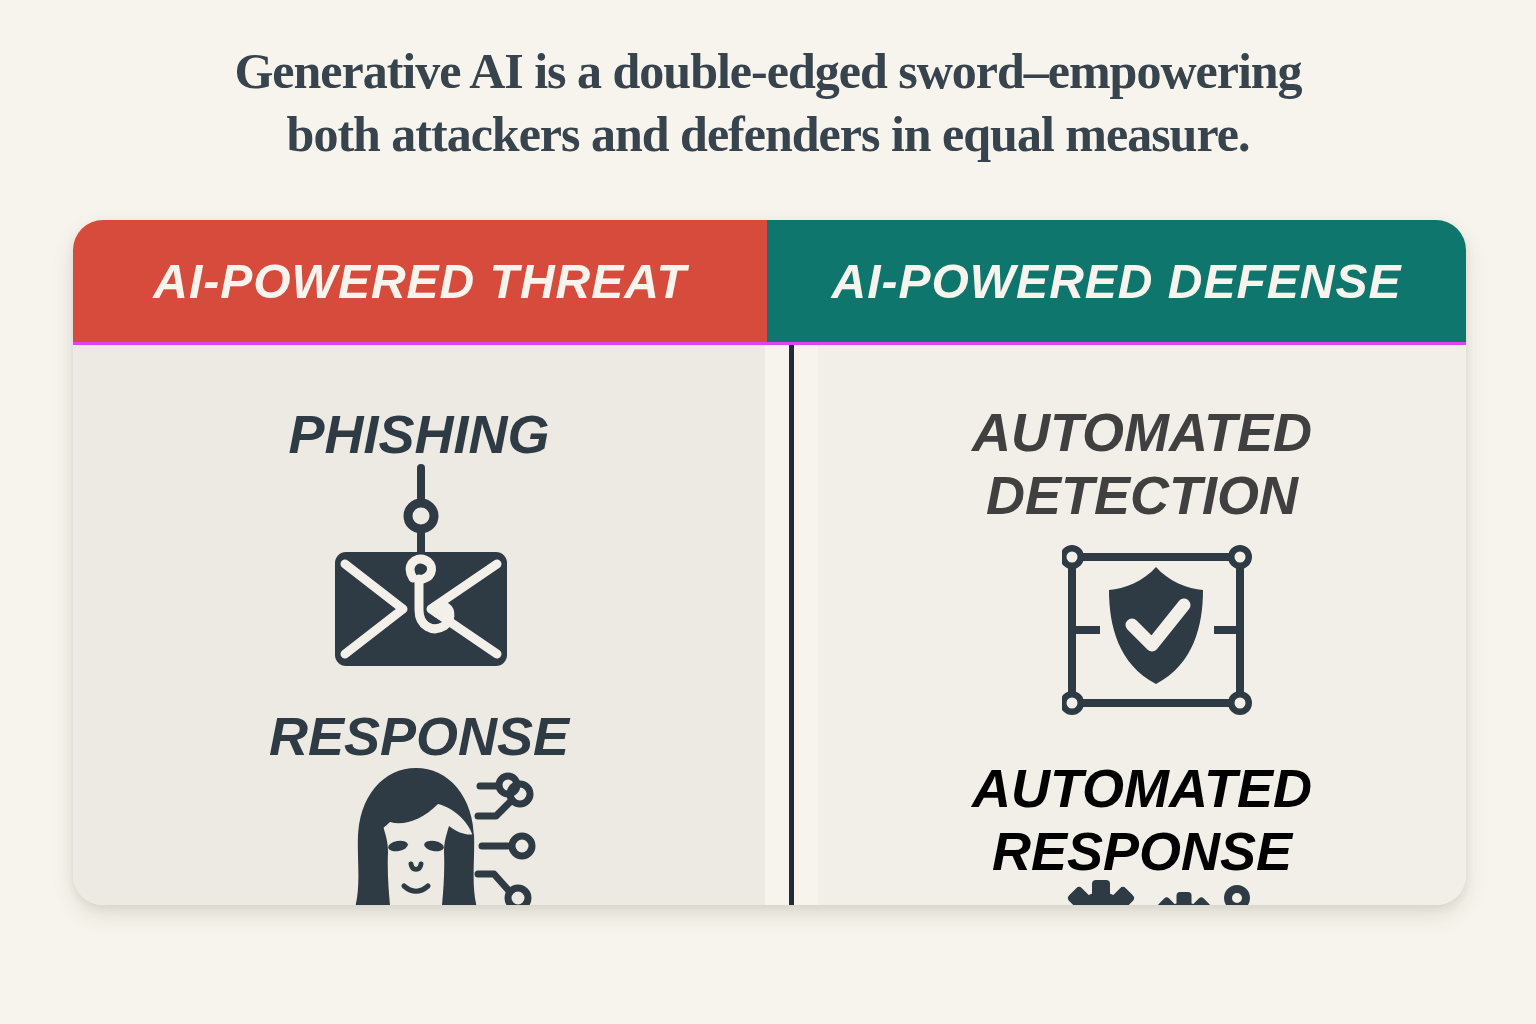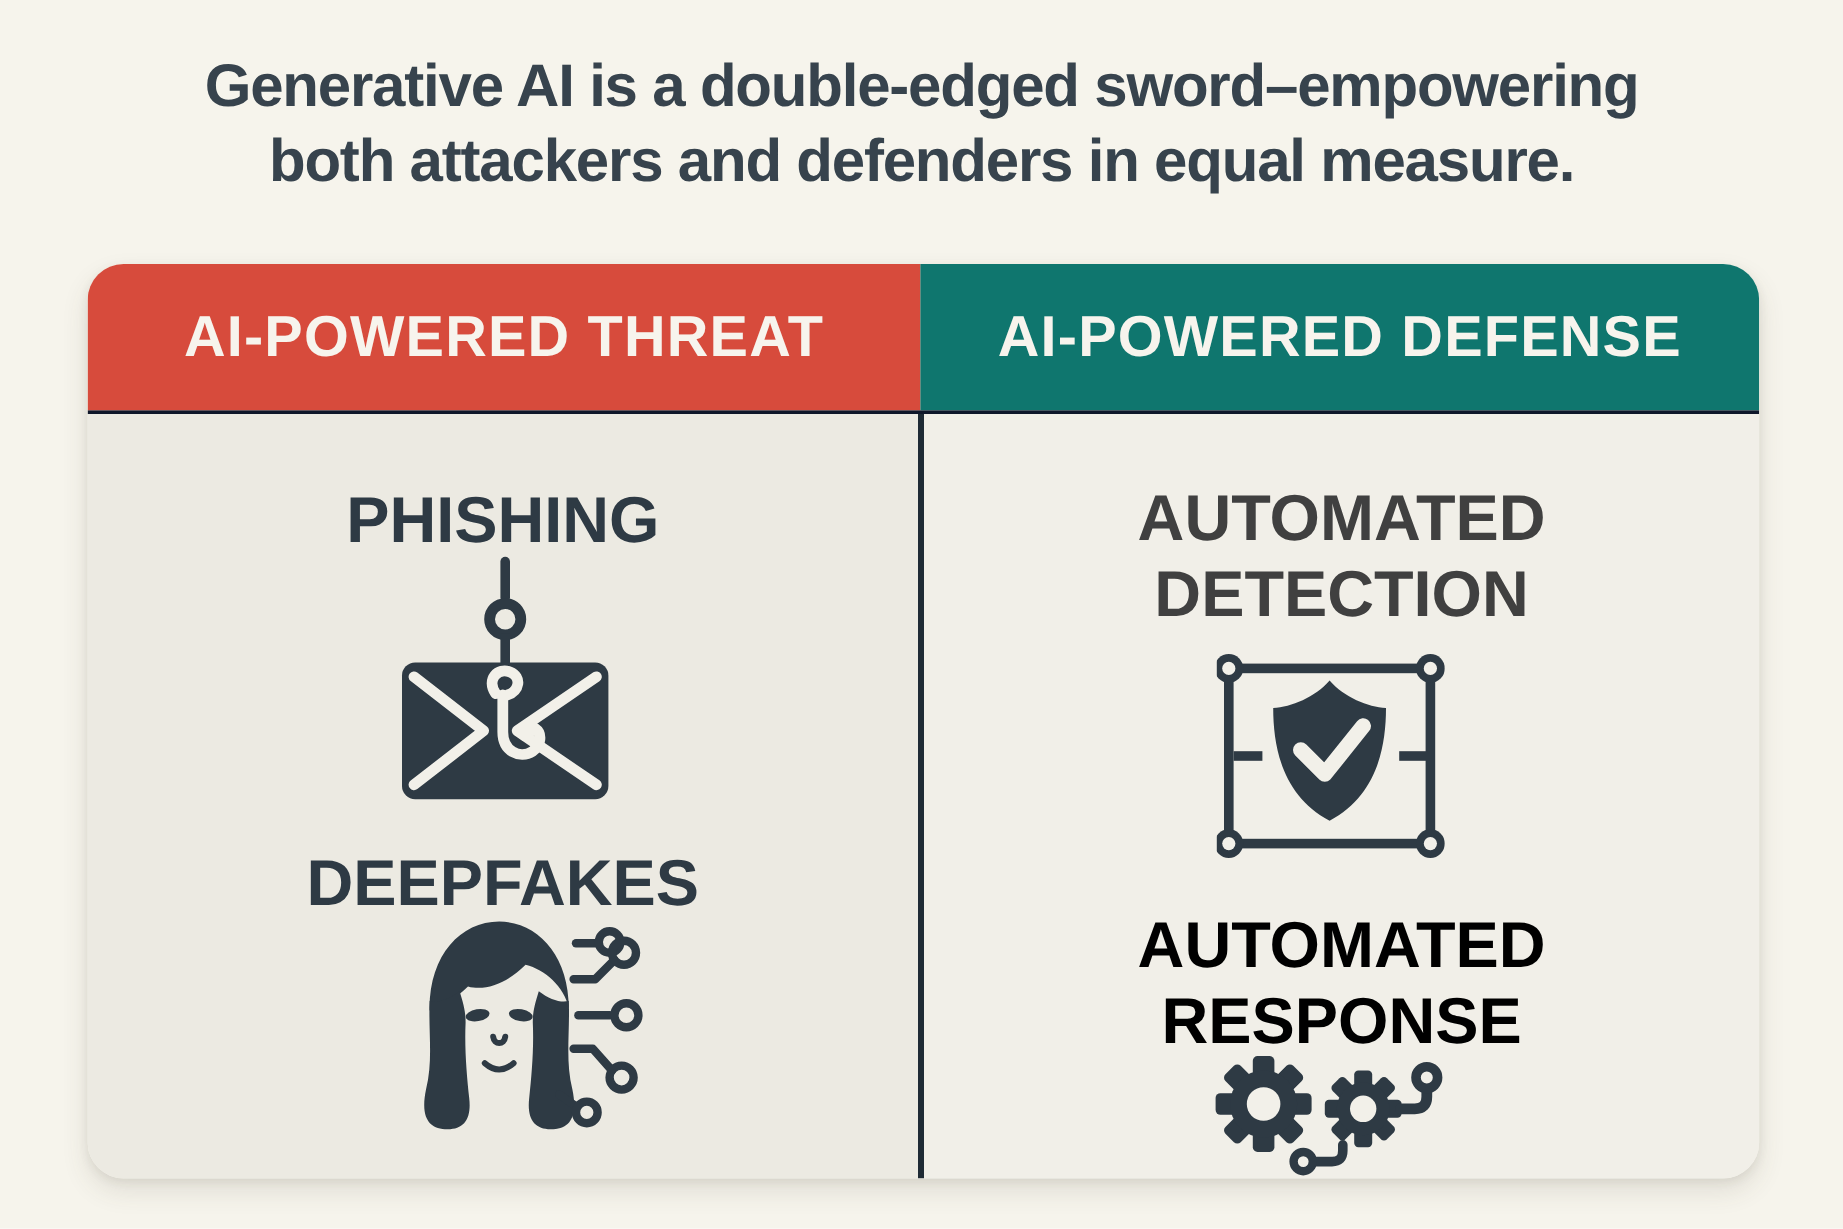--- a/index.html
+++ b/index.html
@@ -1,29 +1,29 @@
 <!DOCTYPE html>
 <html><head>
 <meta charset="utf-8">
 <style>
   html,body{margin:0;padding:0;}
   body{font-family:"Liberation Sans",sans-serif;}
   .stage{position:relative;width:1536px;height:1024px;overflow:hidden;}
   .title{position:absolute;top:40px;left:0;width:100%;text-align:center;
-         font-weight:bold;font-size:50px;line-height:1.26;letter-spacing:-1px;}
-  .card{position:absolute;left:73px;top:220px;width:1393px;height:762px;
+         font-weight:bold;font-size:50px;line-height:1.26;letter-spacing:-1px;font-family:Liberation Serif, serif;}
+  .card{position:absolute;left:73px;top:220px;width:1393px;height:685px;
         border-radius:30px;overflow:hidden;
-        box-shadow:0 10px 22px rgba(70,66,50,.12),0 3px 8px rgba(70,66,50,.08);}
+        box-shadow:0 10px 22px rgba(70,66,50,.12),0 3px 8px rgba(70,66,50,.08);font-style:italic;}
   .headers{display:flex;height:122px;}
   .hdr{display:flex;align-items:center;justify-content:center;
        color:#F7F4ED;font-weight:bold;font-size:48px;letter-spacing:1px;white-space:nowrap;}
   .hdr-threat{width:694px;}
   .hdr-defense{flex:1;}
   .tbody{position:absolute;top:122px;left:0;right:0;bottom:0;display:flex;
-         border-top:3px solid #0f172a;}
+         border-top:3px solid #d946ef;gap:24px;}
   .cell{position:relative;height:100%;}
   .cell-left{width:692px;}
   .divider{width:5px;height:100%;}
   .cell-right{flex:1;}
   .label{position:absolute;width:100%;text-align:center;font-weight:bold;
          font-size:54px;line-height:1.16;letter-spacing:0;}
   .lbl-wrap{width:70%;left:15%;}
   .lbl-phishing{top:58px;}
   .lbl-deepfakes{top:360px;}
   .lbl-detection{top:56px;}
@@ -61,21 +61,21 @@
           <rect x="84" y="4" width="8" height="38" rx="4" fill="currentColor"></rect>
           <circle cx="88" cy="56" r="13" fill="none" stroke="currentColor" stroke-width="9"></circle>
           <rect x="84" y="68" width="8" height="27" fill="currentColor"></rect>
           <rect x="2" y="92" width="172" height="114" rx="11" fill="currentColor"></rect>
           <path d="M12,104 L70,149 L12,194" fill="none" stroke="#F2F0E9" stroke-width="9" stroke-linecap="round" stroke-linejoin="round"></path>
           <path d="M164,104 L98,149 L164,194" fill="none" stroke="#F2F0E9" stroke-width="9" stroke-linecap="round" stroke-linejoin="round"></path>
           <path d="M80,118 C72,106 82,96 92,100 C102,104 100,116 90,119 M86,119 L86,150
                    C86,166 100,173 111,166 C118,161 119,151 113,147 L104,153" fill="none" stroke="#F2F0E9" stroke-width="9" stroke-linecap="round" stroke-linejoin="round"></path>
         </svg>
 
-        <div class="label lbl-deepfakes" style="color: rgb(46, 58, 68);">DEEPFAKES</div>
+        <div class="label lbl-deepfakes" style="color: rgb(46, 58, 68);">RESPONSE</div>
 
         <svg class="icon icon-deepfake" width="220" height="181" viewBox="0 0 220 181" style="color: rgb(46, 58, 68);">
           <path d="M16,78 C16,34 42,6 74,6 C106,6 132,34 132,78 L132,78
                    C128,60 112,46 96,42 C80,58 62,64 48,60 C38,70 26,76 16,80 Z" fill="currentColor"></path>
           <path d="M16,72 C15,100 19,122 13,146 C8,170 16,179 31,179 C45,179 51,170 49,153
                    C47,134 45,112 46,90 C46,80 44,74 41,64 C32,71 22,74 16,72 Z" fill="currentColor"></path>
           <path d="M132,72 C133,100 129,122 135,146 C140,170 132,179 117,179 C103,179 97,170 99,153
                    C101,134 103,112 102,90 C102,80 104,74 107,64 C116,71 126,74 132,72 Z" fill="currentColor"></path>
           <ellipse cx="56" cy="84" rx="10" ry="5" transform="rotate(-10 56 84)" fill="currentColor"></ellipse>
           <ellipse cx="92" cy="84" rx="10" ry="5" transform="rotate(10 92 84)" fill="currentColor"></ellipse>

